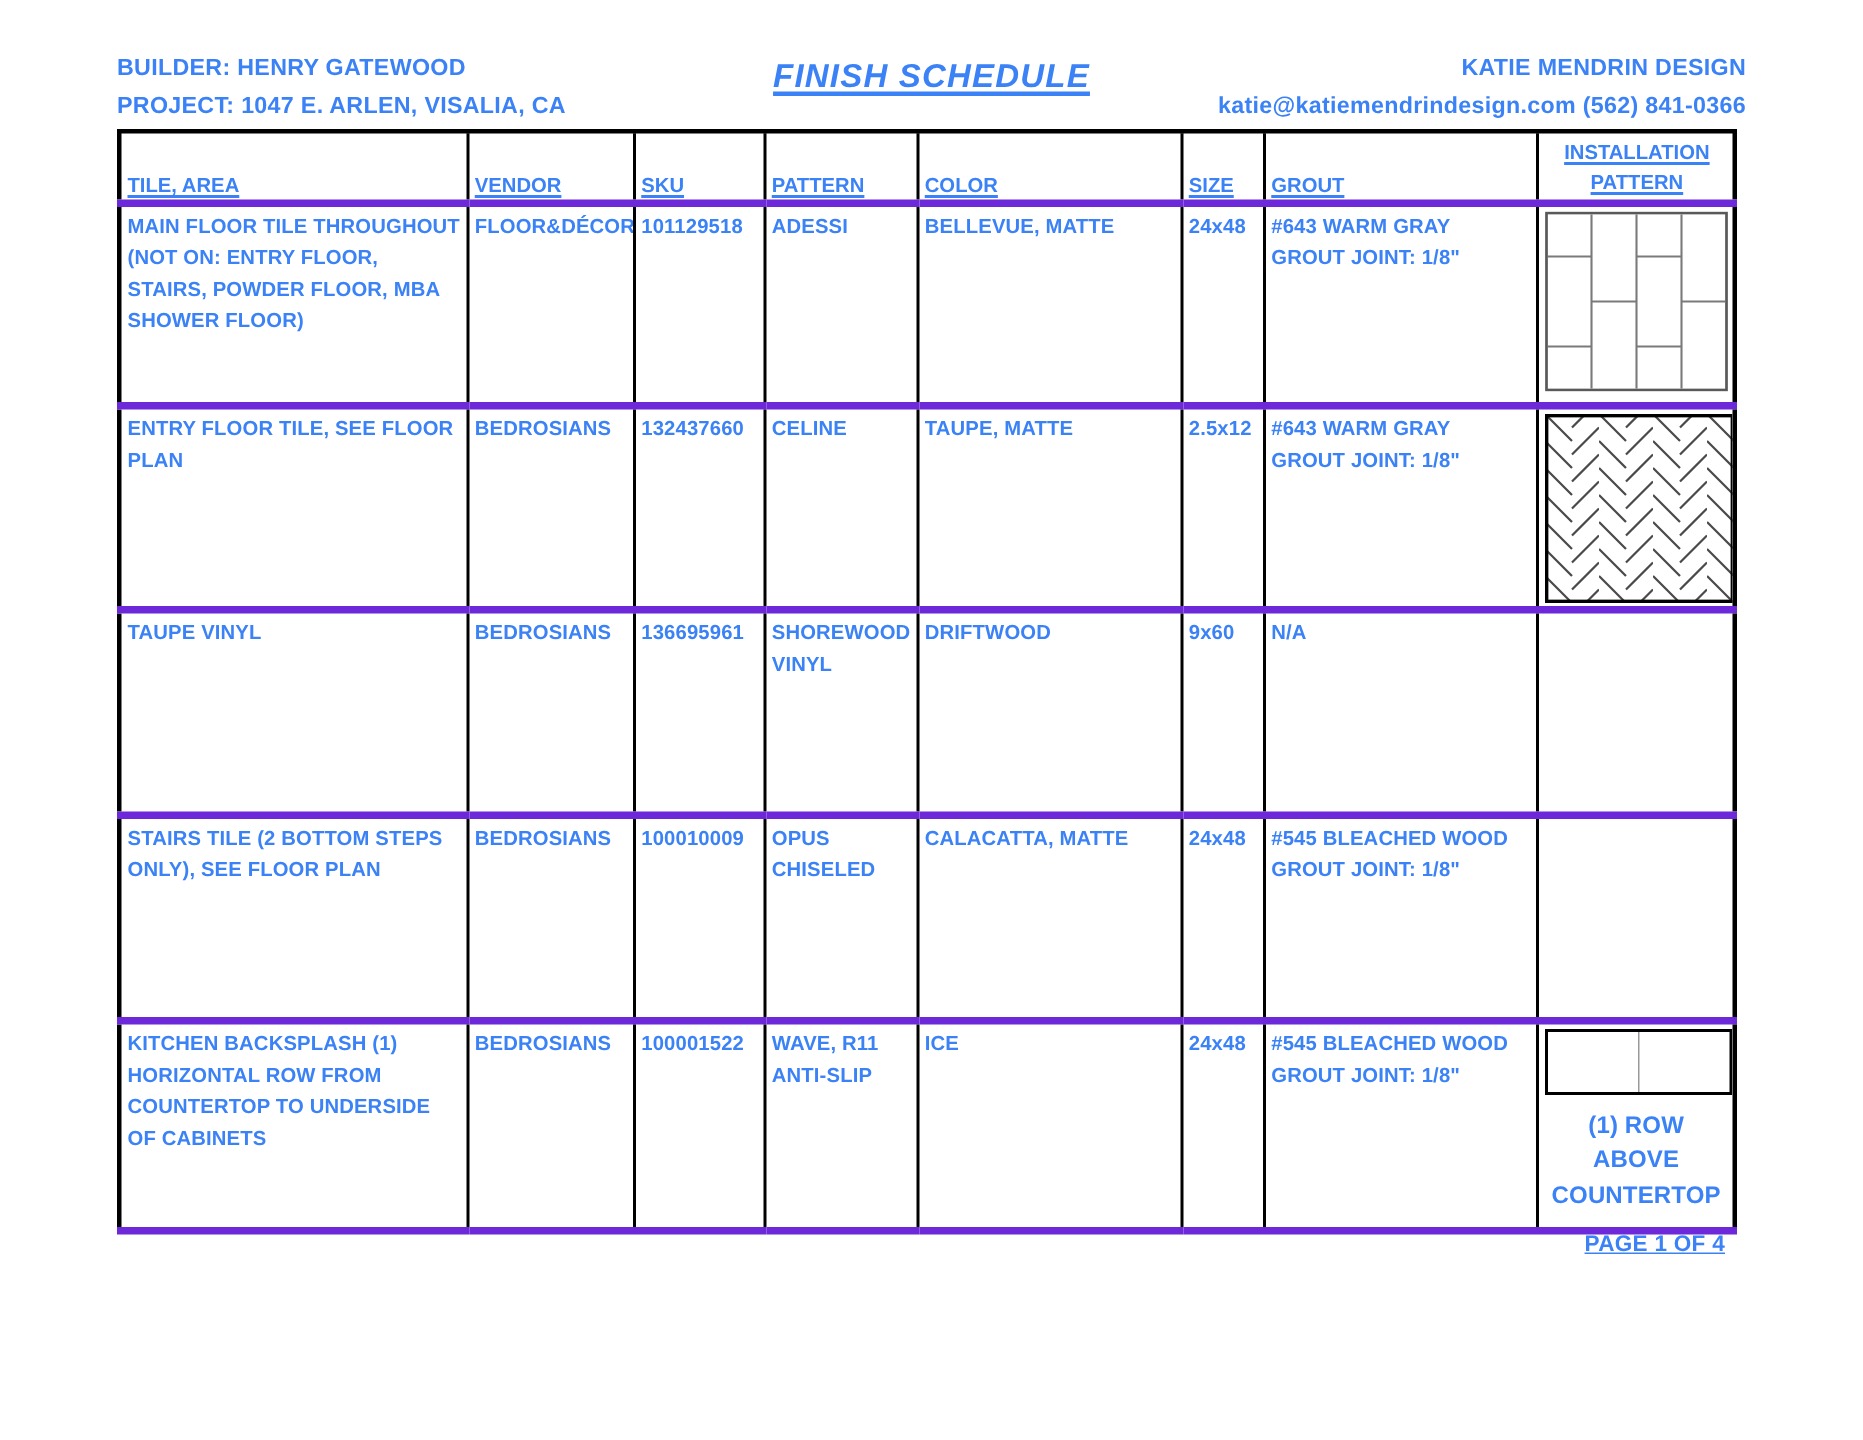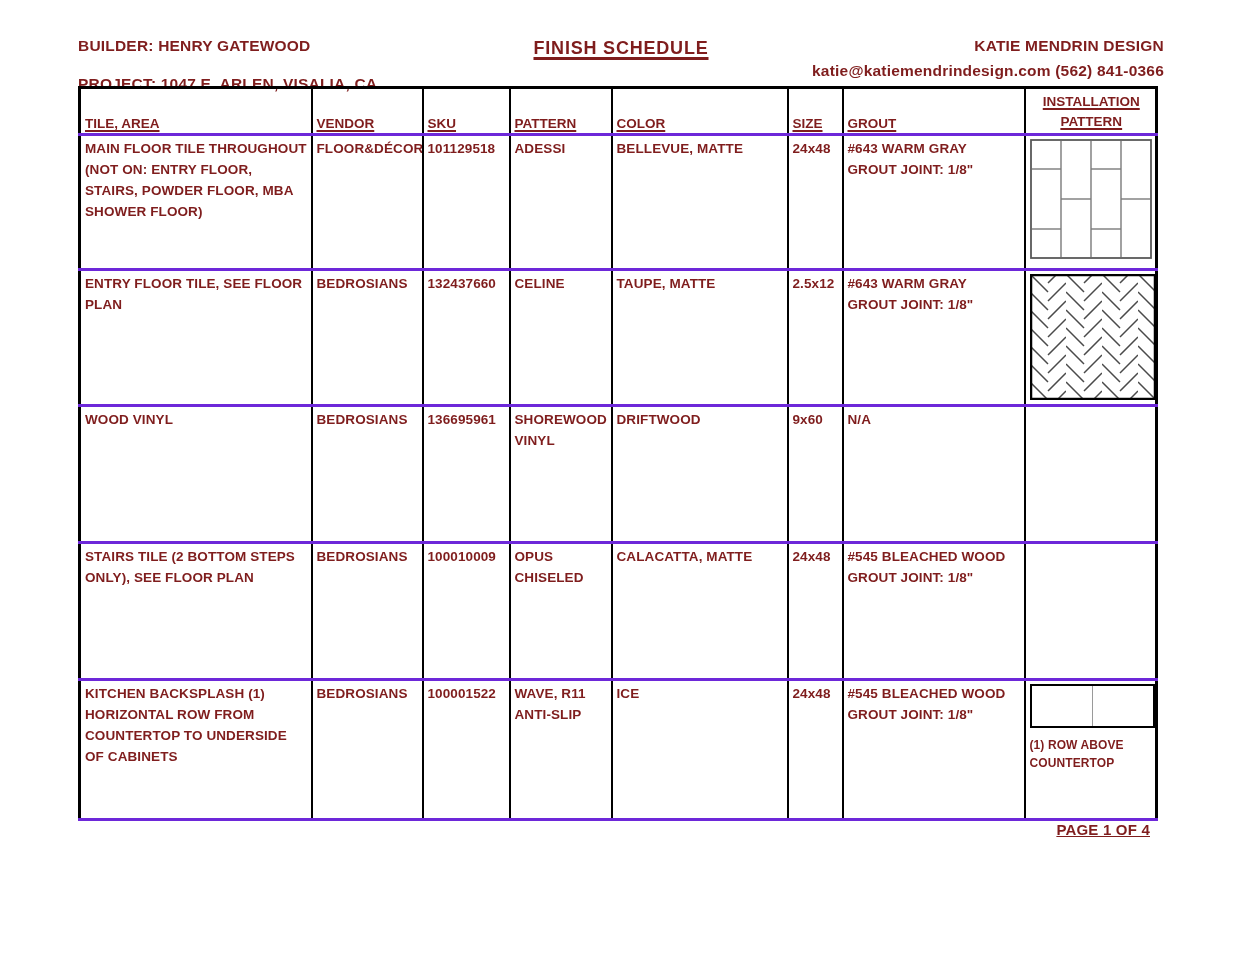--- a/index.html
+++ b/index.html
@@ -4,40 +4,40 @@
 <style>
   * { margin: 0; padding: 0; box-sizing: border-box; }
   html, body { background: #ffffff; }
   .page {
     position: relative;
     width: 1242px;
     height: 960px;
     background: #ffffff;
     font-family: "Liberation Sans", "DejaVu Sans", sans-serif;
     font-weight: 700;
-    color: #7f1d1d;
+    color: #3b82f6;
   }
   
   .hdr-builder  { position: absolute; left: 78px;  top: 37px;  font-size: 15.5px; letter-spacing: 0.2px; }
-  .hdr-project  { position: absolute; left: 78px;  top: 75px;  font-size: 15.5px; letter-spacing: 0.2px; }
+  .hdr-project  { position: absolute; left: 78px;  top: 62px;  font-size: 15.5px; letter-spacing: 0.2px; }
   .hdr-title    { position: absolute; left: 50%;   top: 38px;  transform: translateX(-50%);
-                  font-size: 18px; letter-spacing: 0.8px;
-                  text-decoration: underline; text-decoration-thickness: 2.5px; text-underline-offset: 3px; }
+                  font-size: 22px; letter-spacing: 0.8px;
+                  text-decoration: underline; text-decoration-thickness: 2.5px; text-underline-offset: 3px; font-style: italic; }
   .hdr-designer { position: absolute; right: 78px; top: 37px;  font-size: 15.5px; letter-spacing: 0.2px; }
   .hdr-contact  { position: absolute; right: 78px; top: 62px;  font-size: 15.5px; letter-spacing: 0.2px; }
   
   table.sched {
     position: absolute; left: 78px; top: 86px; width: 1077px;
     border-collapse: collapse; table-layout: fixed;
     border: 3px solid #000;
   }
   table.sched th, table.sched td {
     border-left: 2px solid #000;
     border-right: 2px solid #000;
-    border-bottom: 3px solid #6d28d9;
+    border-bottom: 5px solid #6d28d9;
     vertical-align: top;
     text-align: left;
     overflow: hidden;
   }
   table.sched thead tr { height: 46px; }
   table.sched thead th { vertical-align: bottom; padding: 0 2px 2px 4px; font-size: 13.5px; }
   table.sched thead th.c-install { vertical-align: top; text-align: center; padding-top: 3px; line-height: 1.45; }
   .colhead { text-decoration: underline; text-decoration-thickness: 2px; text-underline-offset: 2px; }
   tr.r1 { height: 135px; } tr.r2 { height: 136px; } tr.r3 { height: 137px; }
   tr.r4 { height: 137px; } tr.r5 { height: 140px; margin-left: 32px; }
@@ -49,21 +49,21 @@
   
   .diagram { display: block; margin: 0 auto; }
   .single-row-box {
     position: relative; width: 125px; height: 44px; margin: 0 auto;
     border: 2px solid #000; background: #fff;
   }
   .single-row-box .divider {
     position: absolute; left: 50%; top: 0; bottom: 0; width: 0;
     border-left: 1.5px solid #9a9a9a;
   }
-  .install-note { margin-top: 9px; font-size: 12px; line-height: 1.45; letter-spacing: 0.1px; }
+  .install-note { margin-top: 9px; font-size: 16px; line-height: 1.45; letter-spacing: 0.1px; text-align: center; }
   
   .page-num {
     position: absolute; left: 78px; top: 821px; width: 1077px;
     text-align: right; padding-right: 5px; font-size: 15px; letter-spacing: 0.2px; text-decoration: underline;
   }
 </style>
 </head>
 <body>
 
 <div class="page">
@@ -140,21 +140,21 @@
                 <rect width="36" height="36" fill="#ffffff"></rect>
                 <path d="M0,0 L18,18 M0,18 L18,36 M0,36 L18,54 M0,-18 L18,0 M18,9 L36,-9 M18,27 L36,9 M18,45 L36,27 M18,63 L36,45" stroke="#4a4a4a" stroke-width="1.5" fill="none"></path>
               </pattern>
             </defs>
             <rect x="0" y="0" width="126" height="126" fill="url(#hb)"></rect>
             <rect x="1" y="1" width="124" height="124" fill="none" stroke="#000" stroke-width="2.5"></rect>
           </svg>
         </td>
       </tr>
       <tr class="r3">
-        <td>WOOD VINYL</td>
+        <td>TAUPE VINYL</td>
         <td>BEDROSIANS</td>
         <td class="c-sku">136695961</td>
         <td>SHOREWOOD VINYL</td>
         <td>DRIFTWOOD</td>
         <td class="c-size">9x60</td>
         <td class="c-grout">N/A</td>
         <td class="c-install"></td>
       </tr>
       <tr class="r4">
         <td>STAIRS TILE (2 BOTTOM STEPS ONLY), SEE FLOOR PLAN</td>

